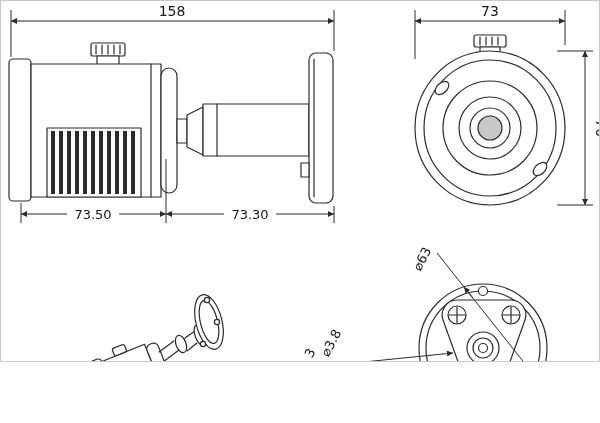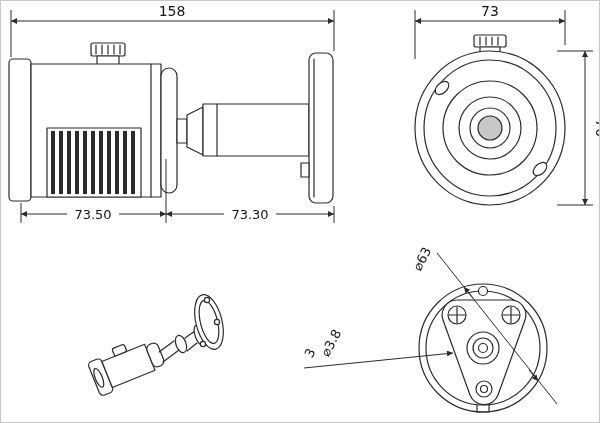--- a/index.html
+++ b/index.html
@@ -1,17 +1,17 @@
 <!DOCTYPE html>
 <html><head>
 <meta charset="utf-8">
 <style>
   html,body{margin:0;padding:0;background:#fff;}
   #page{
-    width:600px;height:423px;background:#ffffff;
+    width:600px;height:362px;background:#ffffff;
     box-sizing:border-box;border:1px solid #c8c8c8;
     font-family:"DejaVu Sans", sans-serif;
     position:relative;overflow:hidden;
   }
   svg{display:block;}
   .ln{stroke:#2b2b2b;fill:none;stroke-width:1.2;stroke-linecap:round;stroke-linejoin:round;}
   .lnw{stroke:#2b2b2b;fill:#ffffff;stroke-width:1.2;stroke-linejoin:round;}
   .fin{stroke:#2b2b2b;stroke-width:4;stroke-linecap:butt;}
   .dim{stroke:#2b2b2b;fill:none;stroke-width:1;}
   .mask{fill:#ffffff;stroke:none;}

